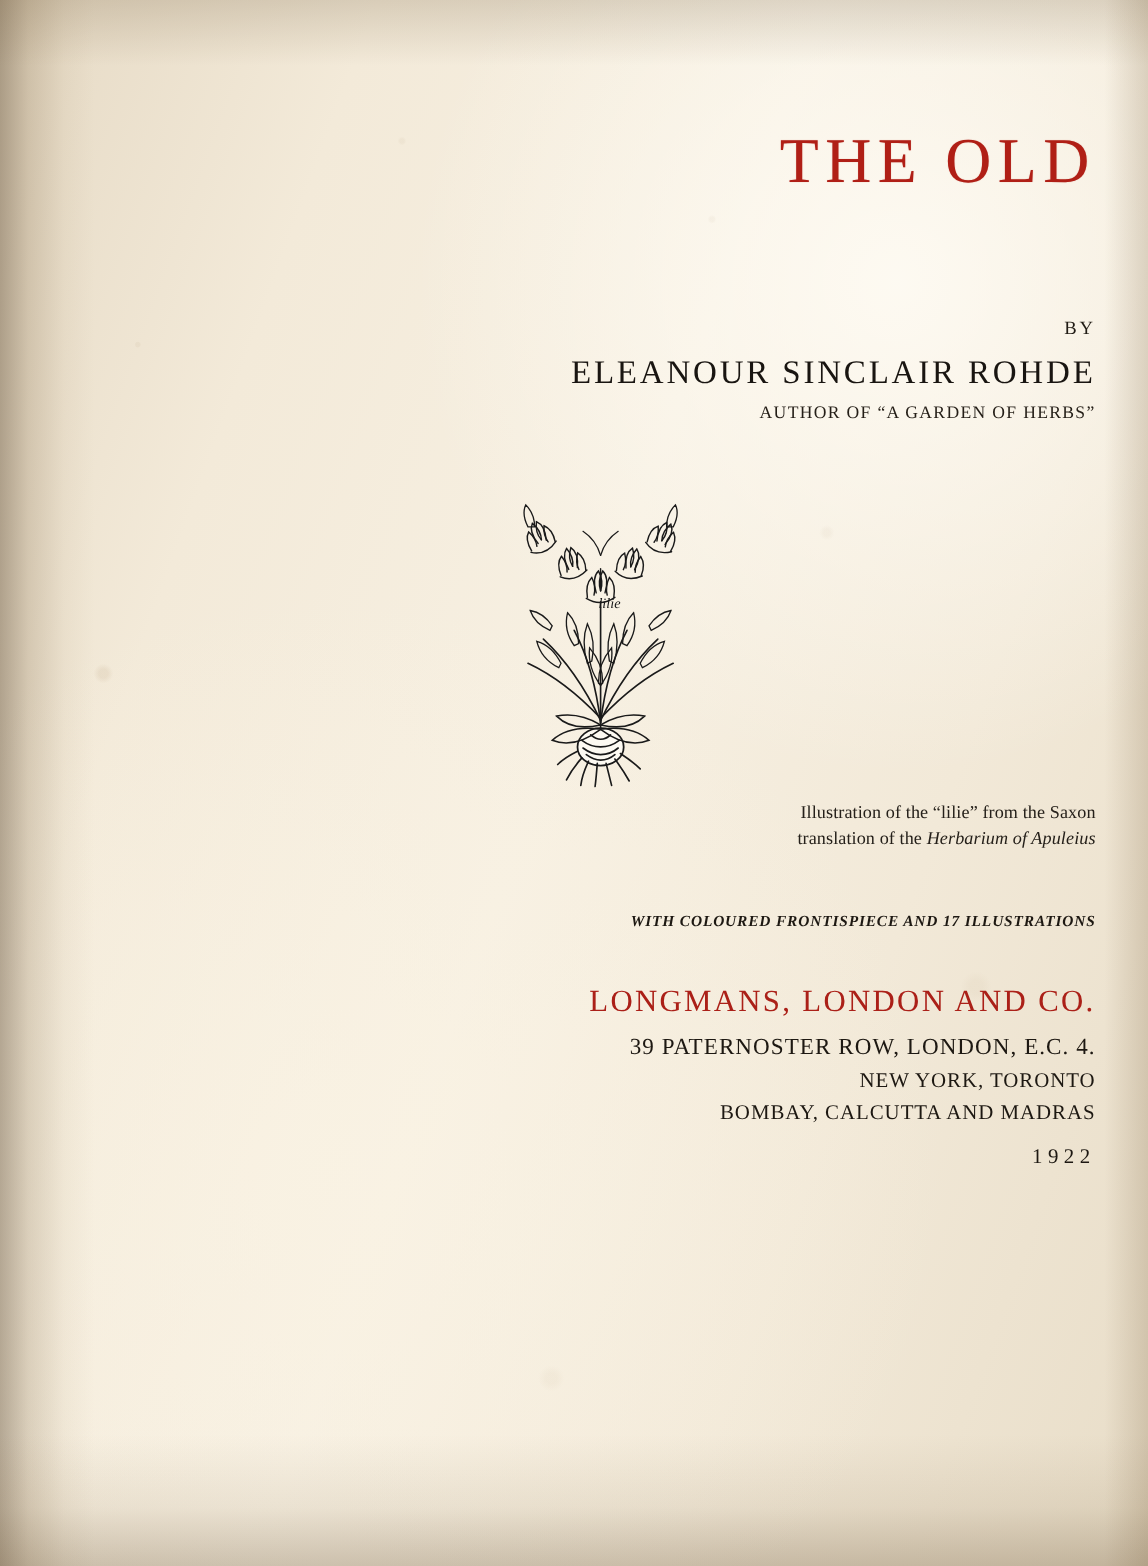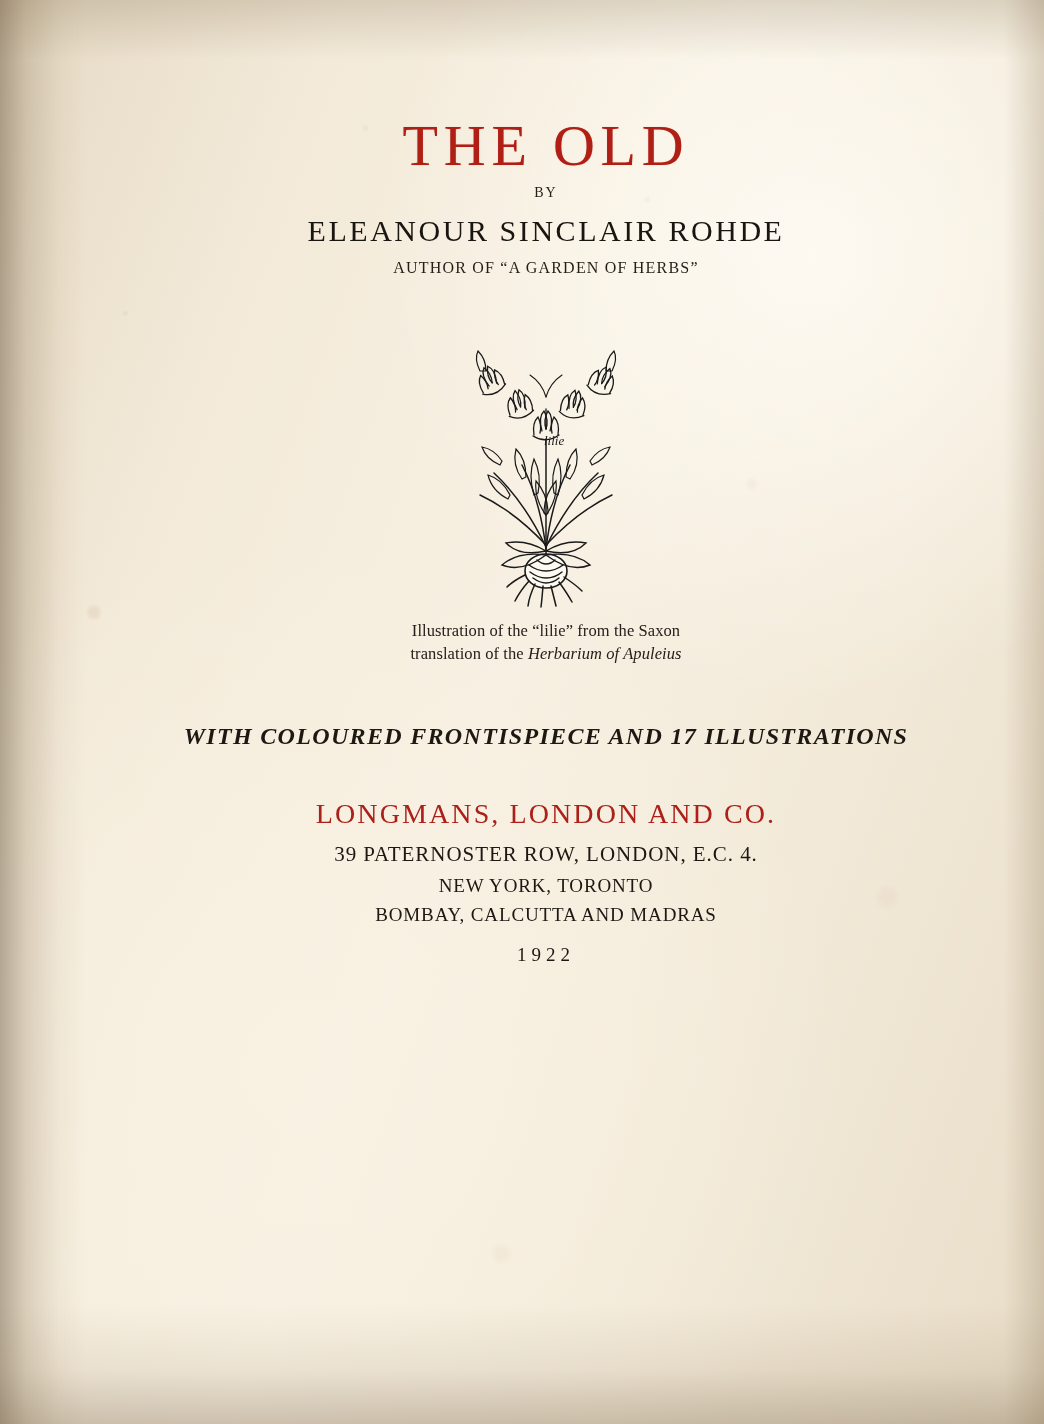--- a/index.html
+++ b/index.html
@@ -77,41 +77,42 @@
     pointer-events: none;
   }
 
   
   #content {
     position: absolute;
     left: 96px;
     top: 0;
     width: 900px;
     height: 1256px;
-    text-align: center;
+    text-align: right;
   }
 
   .title-block {
     margin-top: 108px;
     color: #a81f18;
     font-family: "Liberation Serif", serif;
     letter-spacing: 0.04em;
   }
   .title-line {
     font-size: 58px;
     line-height: 1.32;
     font-weight: 400;
     letter-spacing: 0.055em;
     color: #b01f16;
     text-shadow: 0 0 1px rgba(176,31,22,0.35);
   }
   .title-line.l1 { letter-spacing: 0.10em; }
 
   .by-line {
-    font-size: 14px;
+    margin-top: 104px;
+    font-size: 17px;
     letter-spacing: 0.14em;
     color: #211c15;
     font-family: Liberation Serif, serif;
   }
   .author {
     margin-top: 13px;
     font-size: 30px;
     letter-spacing: 0.085em;
     color: #191511;
   }
@@ -135,21 +136,21 @@
     margin-top: 10px;
     font-size: 16.5px;
     line-height: 1.42;
     color: #25201a;
     letter-spacing: 0.005em;
   }
   .fig-caption .ital { font-style: italic; }
 
   .illustrations-note {
     margin-top: 58px;
-    font-size: 24px;
+    font-size: 14px;
     font-style: italic;
     font-weight: bold;
     letter-spacing: 0.055em;
     color: #1d1812;
   }
 
   .publisher {
     margin-top: 48px;
     font-size: 28px;
     letter-spacing: 0.075em;

